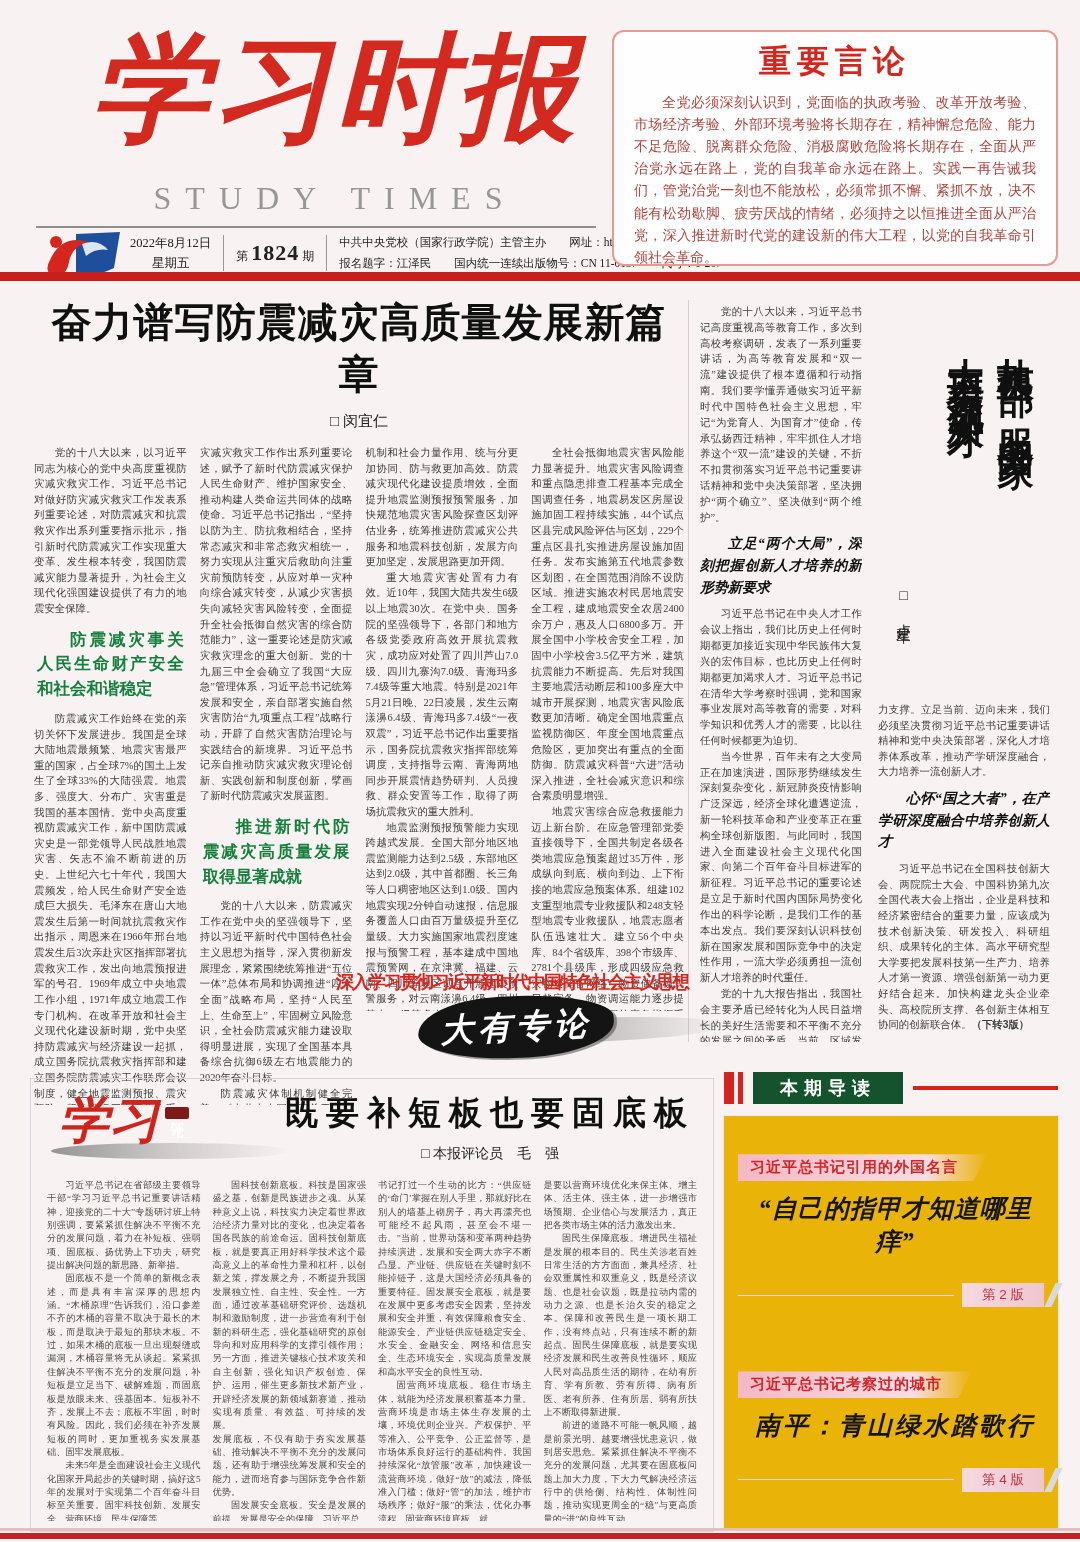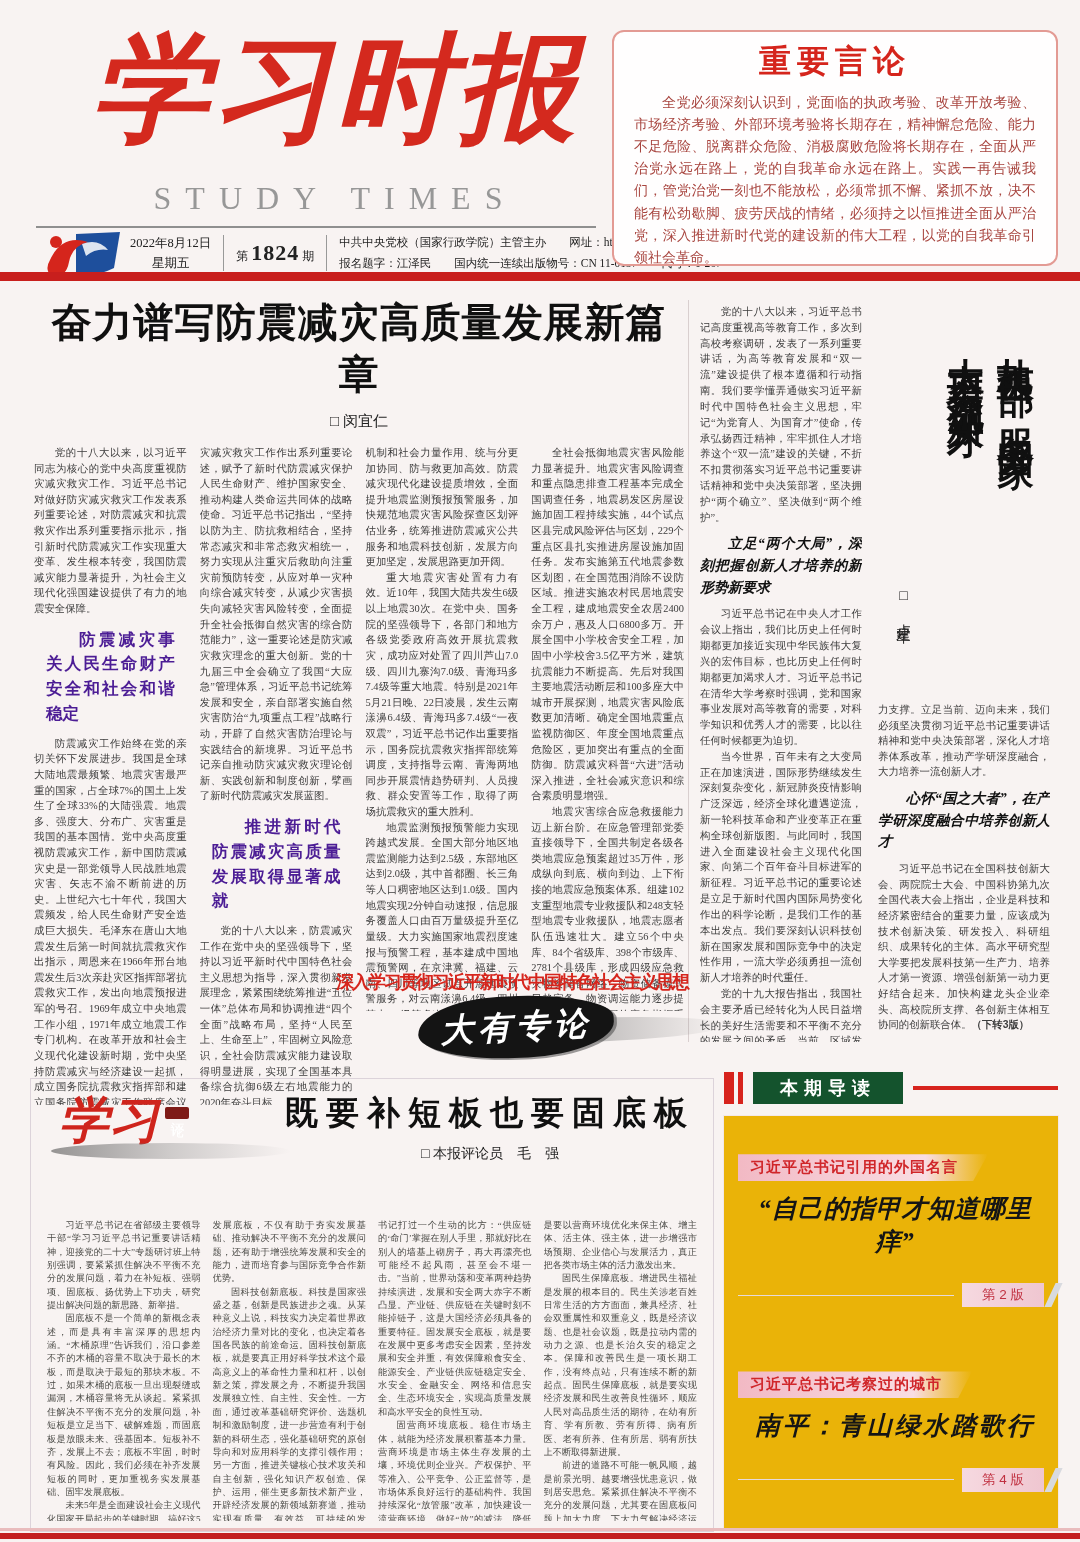--- a/index.html
+++ b/index.html
@@ -30,21 +30,21 @@
   .m-head{font-size:40px;font-weight:900;text-align:center;color:#101010;letter-spacing:1px;
       font-family:"Liberation Sans",sans-serif;line-height:1.3;}
   .m-byline{text-align:center;font-size:15px;margin-top:12px;color:#222;}
   .cols{display:flex;gap:13px;margin-top:14px;}
   .ncol{width:153px;font-size:10.4px;line-height:1.5;text-align:justify;overflow:hidden;}
   .h-tall{height:660px;}
   .h-short{height:566px;}
   .para{margin:0;text-indent:2em;}
   .para.ni{text-indent:0;}
   .col-head{font-family:"Liberation Sans",sans-serif;font-weight:bold;font-size:16.5px;line-height:1.5;
-      text-indent:2em;text-align:justify;color:#4c1d95;margin:10px 12px;}
+      text-indent:2em;text-align:justify;color:#15803d;margin:10px 3px;}
   .col-head-italic{font-style:italic;font-weight:bold;font-size:14px;line-height:1.55;text-indent:2em;
       text-align:justify;color:#111;margin:8px 0;}
   .end-inline{font-weight:bold;font-family:"Liberation Sans",sans-serif;}
   .v-divider{left:688px;top:300px;width:1px;height:742px;background:#d9cfcf;}
   
   .main-right{left:692px;top:300px;width:366px;height:745px;}
   .r-colA{position:absolute;left:8px;top:4px;width:162px;height:738px;font-size:10.4px;line-height:1.52;
       text-align:justify;overflow:hidden;}
   .vhead{position:absolute;right:18px;top:28px;height:430px;writing-mode:vertical-rl;
       font-family:"Liberation Sans",sans-serif;font-weight:900;font-size:37px;color:#101010;
@@ -69,21 +69,21 @@
   .edit-logo{position:absolute;left:28px;top:8px;}
   .edit-logo .zi{font-size:50px;font-weight:bold;font-style:italic;color:#cf241c;font-family:"Liberation Serif",serif;}
   .edit-seal{display:inline-block;vertical-align:18px;margin-left:6px;writing-mode:vertical-rl;
       background:#7e1b17;color:#fff;font-size:14px;padding:4px 3px;border-radius:2px;letter-spacing:2px;}
   .edit-swash{position:absolute;left:-8px;top:56px;width:240px;height:16px;border-radius:50%;
       background:linear-gradient(90deg,rgba(70,70,70,.55),rgba(130,130,130,.35),rgba(210,210,210,0));}
   .edit-head{position:absolute;left:244px;top:12px;width:430px;text-align:center;font-size:33px;font-weight:900;
       letter-spacing:8px;color:#101010;font-family:"Liberation Serif",serif;}
   .edit-byline{position:absolute;left:244px;top:66px;width:430px;text-align:center;font-size:14px;color:#222;}
   .edit-cols{position:absolute;left:16px;top:100px;right:16px;bottom:10px;display:flex;gap:12px;}
-  .ecol{flex:1;font-size:9.2px;line-height:1.45;text-align:justify;color:#4a4a46;overflow:hidden;margin-top:40px;}
+  .ecol{flex:1;font-size:9.2px;line-height:1.45;text-align:justify;color:#4a4a46;overflow:hidden;}
   
   .digest{left:724px;top:1072px;width:334px;height:458px;}
   .digest-head{display:flex;align-items:center;height:32px;}
   .dg-bar1{width:10px;height:32px;background:#d7231d;}
   .dg-bar2{width:5px;height:32px;background:#d7231d;margin-left:4px;}
   .dg-tab{margin-left:10px;width:150px;height:32px;background:#14532d;color:#fff;display:flex;
       align-items:center;justify-content:center;font-size:18px;font-weight:bold;letter-spacing:6px;
       font-family:"Liberation Sans",sans-serif;}
   .dg-line{flex:1;height:4px;background:#d7231d;margin-left:10px;}
   .dg-card{position:absolute;left:0;top:44px;right:0;bottom:0;background:#eab308;box-shadow:0 0 0 1px #f3e8e8;
@@ -212,22 +212,22 @@
   </div>
   <div class="edit-head">既要补短板也要固底板</div>
   <div class="edit-byline">□ 本报评论员　毛　强</div>
   <div class="edit-cols">
     <div class="ecol">
         <p class="para">习近平总书记在省部级主要领导干部“学习习近平总书记重要讲话精神，迎接党的二十大”专题研讨班上特别强调，要紧紧抓住解决不平衡不充分的发展问题，着力在补短板、强弱项、固底板、扬优势上下功夫，研究提出解决问题的新思路、新举措。</p>
         <p class="para">固底板不是一个简单的新概念表述，而是具有丰富深厚的思想内涵。“木桶原理”告诉我们，沿口参差不齐的木桶的容量不取决于最长的木板，而是取决于最短的那块木板。不过，如果木桶的底板一旦出现裂缝或漏洞，木桶容量将无从谈起。紧紧抓住解决不平衡不充分的发展问题，补短板是立足当下、破解难题，而固底板是放眼未来、强基固本。短板补不齐，发展上不去；底板不牢固，时时有风险。因此，我们必须在补齐发展短板的同时，更加重视务实发展基础、固牢发展底板。</p>
         <p class="para">未来5年是全面建设社会主义现代化国家开局起步的关键时期，搞好这5年的发展对于实现第二个百年奋斗目标至关重要。固牢科技创新、发展安全、营商环境、民生保障等</p>
       </div>
     <div class="ecol">
+        <p class="para">固科技创新底板。科技是国家强盛之基，创新是民族进步之魂。从某种意义上说，科技实力决定着世界政治经济力量对比的变化，也决定着各国各民族的前途命运。固科技创新底板，就是要真正用好科学技术这个最高意义上的革命性力量和杠杆，以创新之策，撑发展之舟，不断提升我国发展独立性、自主性、安全性。一方面，通过改革基础研究评价、选题机制和激励制度，进一步营造有利于创新的科研生态，强化基础研究的原创导向和对应用科学的支撑引领作用；另一方面，推进关键核心技术攻关和自主创新，强化知识产权创造、保护、运用，催生更多新技术新产业，开辟经济发展的新领域新赛道，推动实现有质量、有效益、可持续的发展。</p>
         <p class="para ni">发展底板，不仅有助于夯实发展基础、推动解决不平衡不充分的发展问题，还有助于增强统筹发展和安全的能力，进而培育参与国际竞争合作新优势。</p>
-        <p class="para">固科技创新底板。科技是国家强盛之基，创新是民族进步之魂。从某种意义上说，科技实力决定着世界政治经济力量对比的变化，也决定着各国各民族的前途命运。固科技创新底板，就是要真正用好科学技术这个最高意义上的革命性力量和杠杆，以创新之策，撑发展之舟，不断提升我国发展独立性、自主性、安全性。一方面，通过改革基础研究评价、选题机制和激励制度，进一步营造有利于创新的科研生态，强化基础研究的原创导向和对应用科学的支撑引领作用；另一方面，推进关键核心技术攻关和自主创新，强化知识产权创造、保护、运用，催生更多新技术新产业，开辟经济发展的新领域新赛道，推动实现有质量、有效益、可持续的发展。</p>
         <p class="para">固发展安全底板。安全是发展的前提，发展是安全的保障。习近平总</p>
       </div>
     <div class="ecol">
         <p class="para ni">书记打过一个生动的比方：“供应链的‘命门’掌握在别人手里，那就好比在别人的墙基上砌房子，再大再漂亮也可能经不起风雨，甚至会不堪一击。”当前，世界动荡和变革两种趋势持续演进，发展和安全两大赤字不断凸显。产业链、供应链在关键时刻不能掉链子，这是大国经济必须具备的重要特征。固发展安全底板，就是要在发展中更多考虑安全因素，坚持发展和安全并重，有效保障粮食安全、能源安全、产业链供应链稳定安全、水安全、金融安全、网络和信息安全、生态环境安全，实现高质量发展和高水平安全的良性互动。</p>
         <p class="para">固营商环境底板。稳住市场主体，就能为经济发展积蓄基本力量。营商环境是市场主体生存发展的土壤，环境优则企业兴。产权保护、平等准入、公平竞争、公正监督等，是市场体系良好运行的基础构件。我国持续深化“放管服”改革，加快建设一流营商环境，做好“放”的减法，降低准入门槛；做好“管”的加法，维护市场秩序；做好“服”的乘法，优化办事流程。固营商环境底板，就</p>
       </div>
     <div class="ecol">
         <p class="para ni">是要以营商环境优化来保主体、增主体、活主体、强主体，进一步增强市场预期、企业信心与发展活力，真正把各类市场主体的活力激发出来。</p>
         <p class="para">固民生保障底板。增进民生福祉是发展的根本目的。民生关涉老百姓日常生活的方方面面，兼具经济、社会双重属性和双重意义，既是经济议题、也是社会议题，既是拉动内需的动力之源、也是长治久安的稳定之本。保障和改善民生是一项长期工作，没有终点站，只有连续不断的新起点。固民生保障底板，就是要实现经济发展和民生改善良性循环，顺应人民对高品质生活的期待，在幼有所育、学有所教、劳有所得、病有所医、老有所养、住有所居、弱有所扶上不断取得新进展。</p>
         <p class="para">前进的道路不可能一帆风顺，越是前景光明、越要增强忧患意识，做到居安思危。紧紧抓住解决不平衡不充分的发展问题，尤其要在固底板问题上加大力度，下大力气解决经济运行中的供给侧、结构性、体制性问题，推动实现更周全的“稳”与更高质量的“进”的良性互动。</p>

